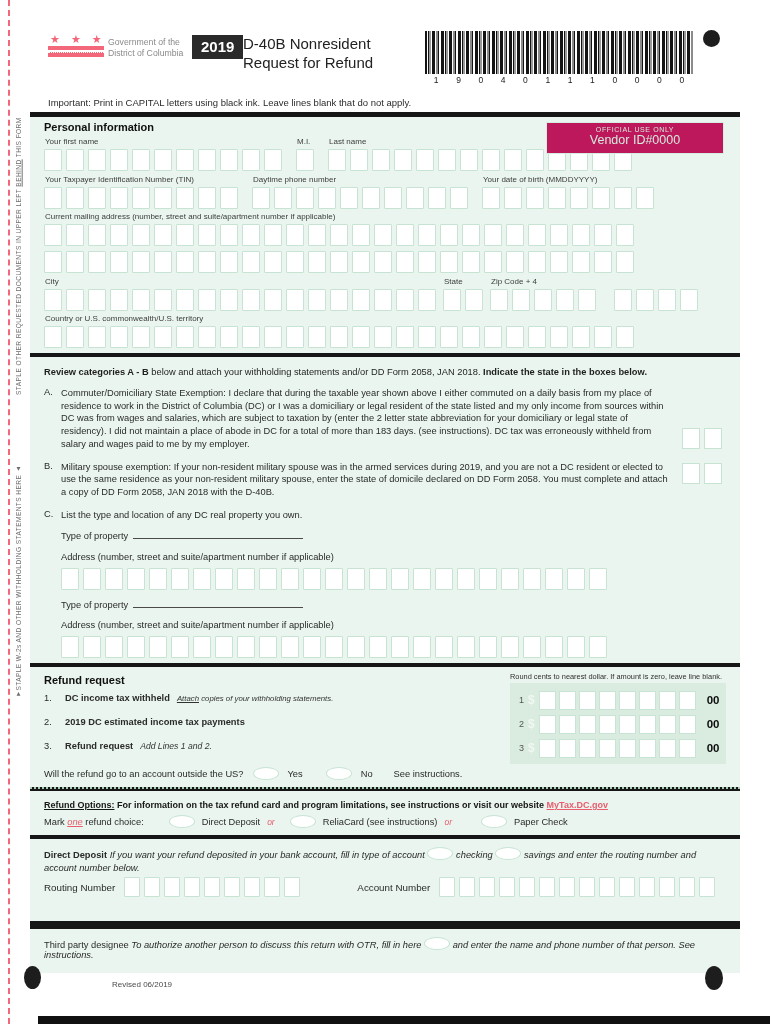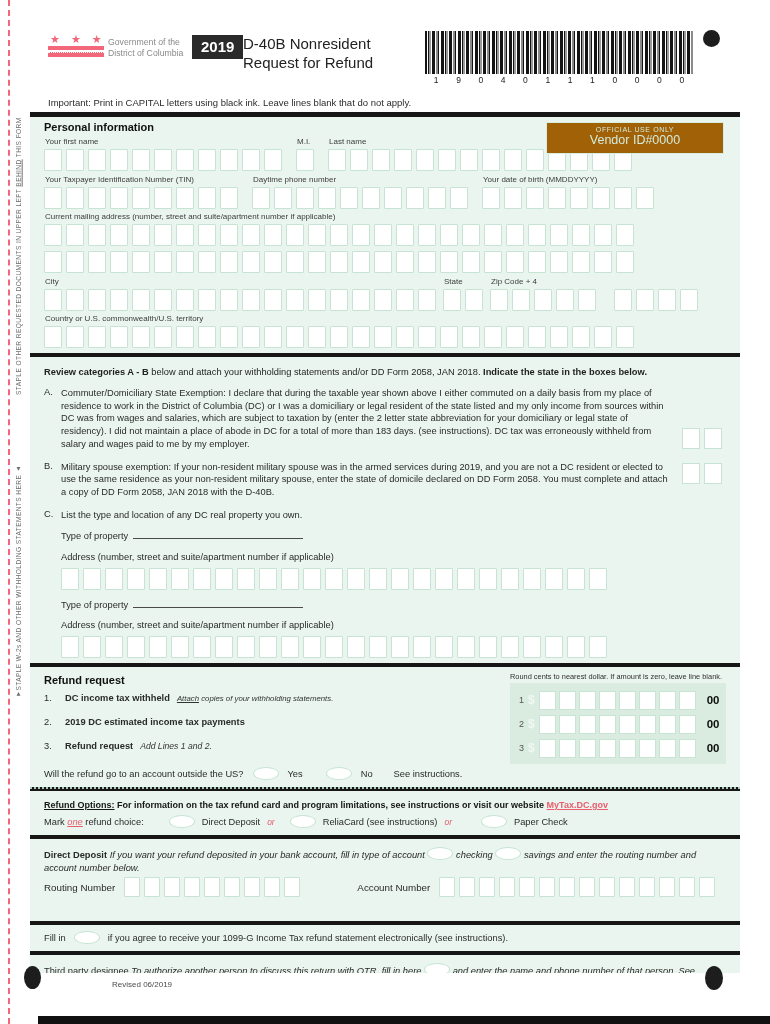--- a/index.html
+++ b/index.html
@@ -39,21 +39,21 @@
   .sec{padding:4px 14px 5px;position:relative}
   .sec-title{font-size:11px;font-weight:bold;color:#101010}
 
   .flabel{font-size:8px;color:#3d3d3d;margin:3px 0 3px 1px}
   .boxrow{display:flex;gap:4px}
   .cbox{width:18px;height:22px;background:#fff;border:1px solid #c6e3d3;border-radius:1px;flex:none}
   .fieldrow{display:flex;gap:14px;margin-top:1px}
   .fieldrow.wide-gap{}
   .zipgap{width:10px;flex:none}
 
-  .official{position:absolute;right:16px;top:5px;width:178px;height:32px;background:#a16207;
+  .official{position:absolute;right:16px;top:5px;width:178px;height:32px;background:#be185d;
             border:1px solid #d6eee0;text-align:center;color:#d2ebdc}
   .official .l1{font-size:7px;letter-spacing:.6px;margin-top:3px}
   .official .l2{font-size:12.5px}
 
   
   .intro{font-size:9.3px;color:#1f1f1f;padding-top:6px}
   .cat{display:flex;margin-top:10px}
   .cat-letter{width:17px;font-size:9.3px;flex:none}
   .cat-text{flex:1;font-size:9.3px;line-height:12.7px;color:#2b2b2b;padding-right:12px}
   .cat-side{width:44px;flex:none;display:flex;gap:4px}
@@ -604,25 +604,20 @@
             <span class="cbox"></span>
             <span class="cbox"></span>
             <span class="cbox"></span>
             <span class="cbox"></span>
           </span>
       </div>
     </div>
 
     <div class="divider"></div>
 
-    <div class="fillin-row">
-      <span>Fill in</span>
-      <span class="oval"></span>
-      <span>if you agree to receive your 1099-G Income Tax refund statement electronically (see instructions).</span>
-    </div>
 
     <div class="divider"></div>
 
     <div class="sec" style="padding-bottom:3px">
       <p class="tp-desc"><span>Third party designee</span> <span class="ital">To authorize another person to discuss this return with OTR, fill in here</span> <span class="oval"></span> <span class="ital">and enter the name and phone number of that person. See instructions.</span></p>
 
     </div>
 
   </div>
 

